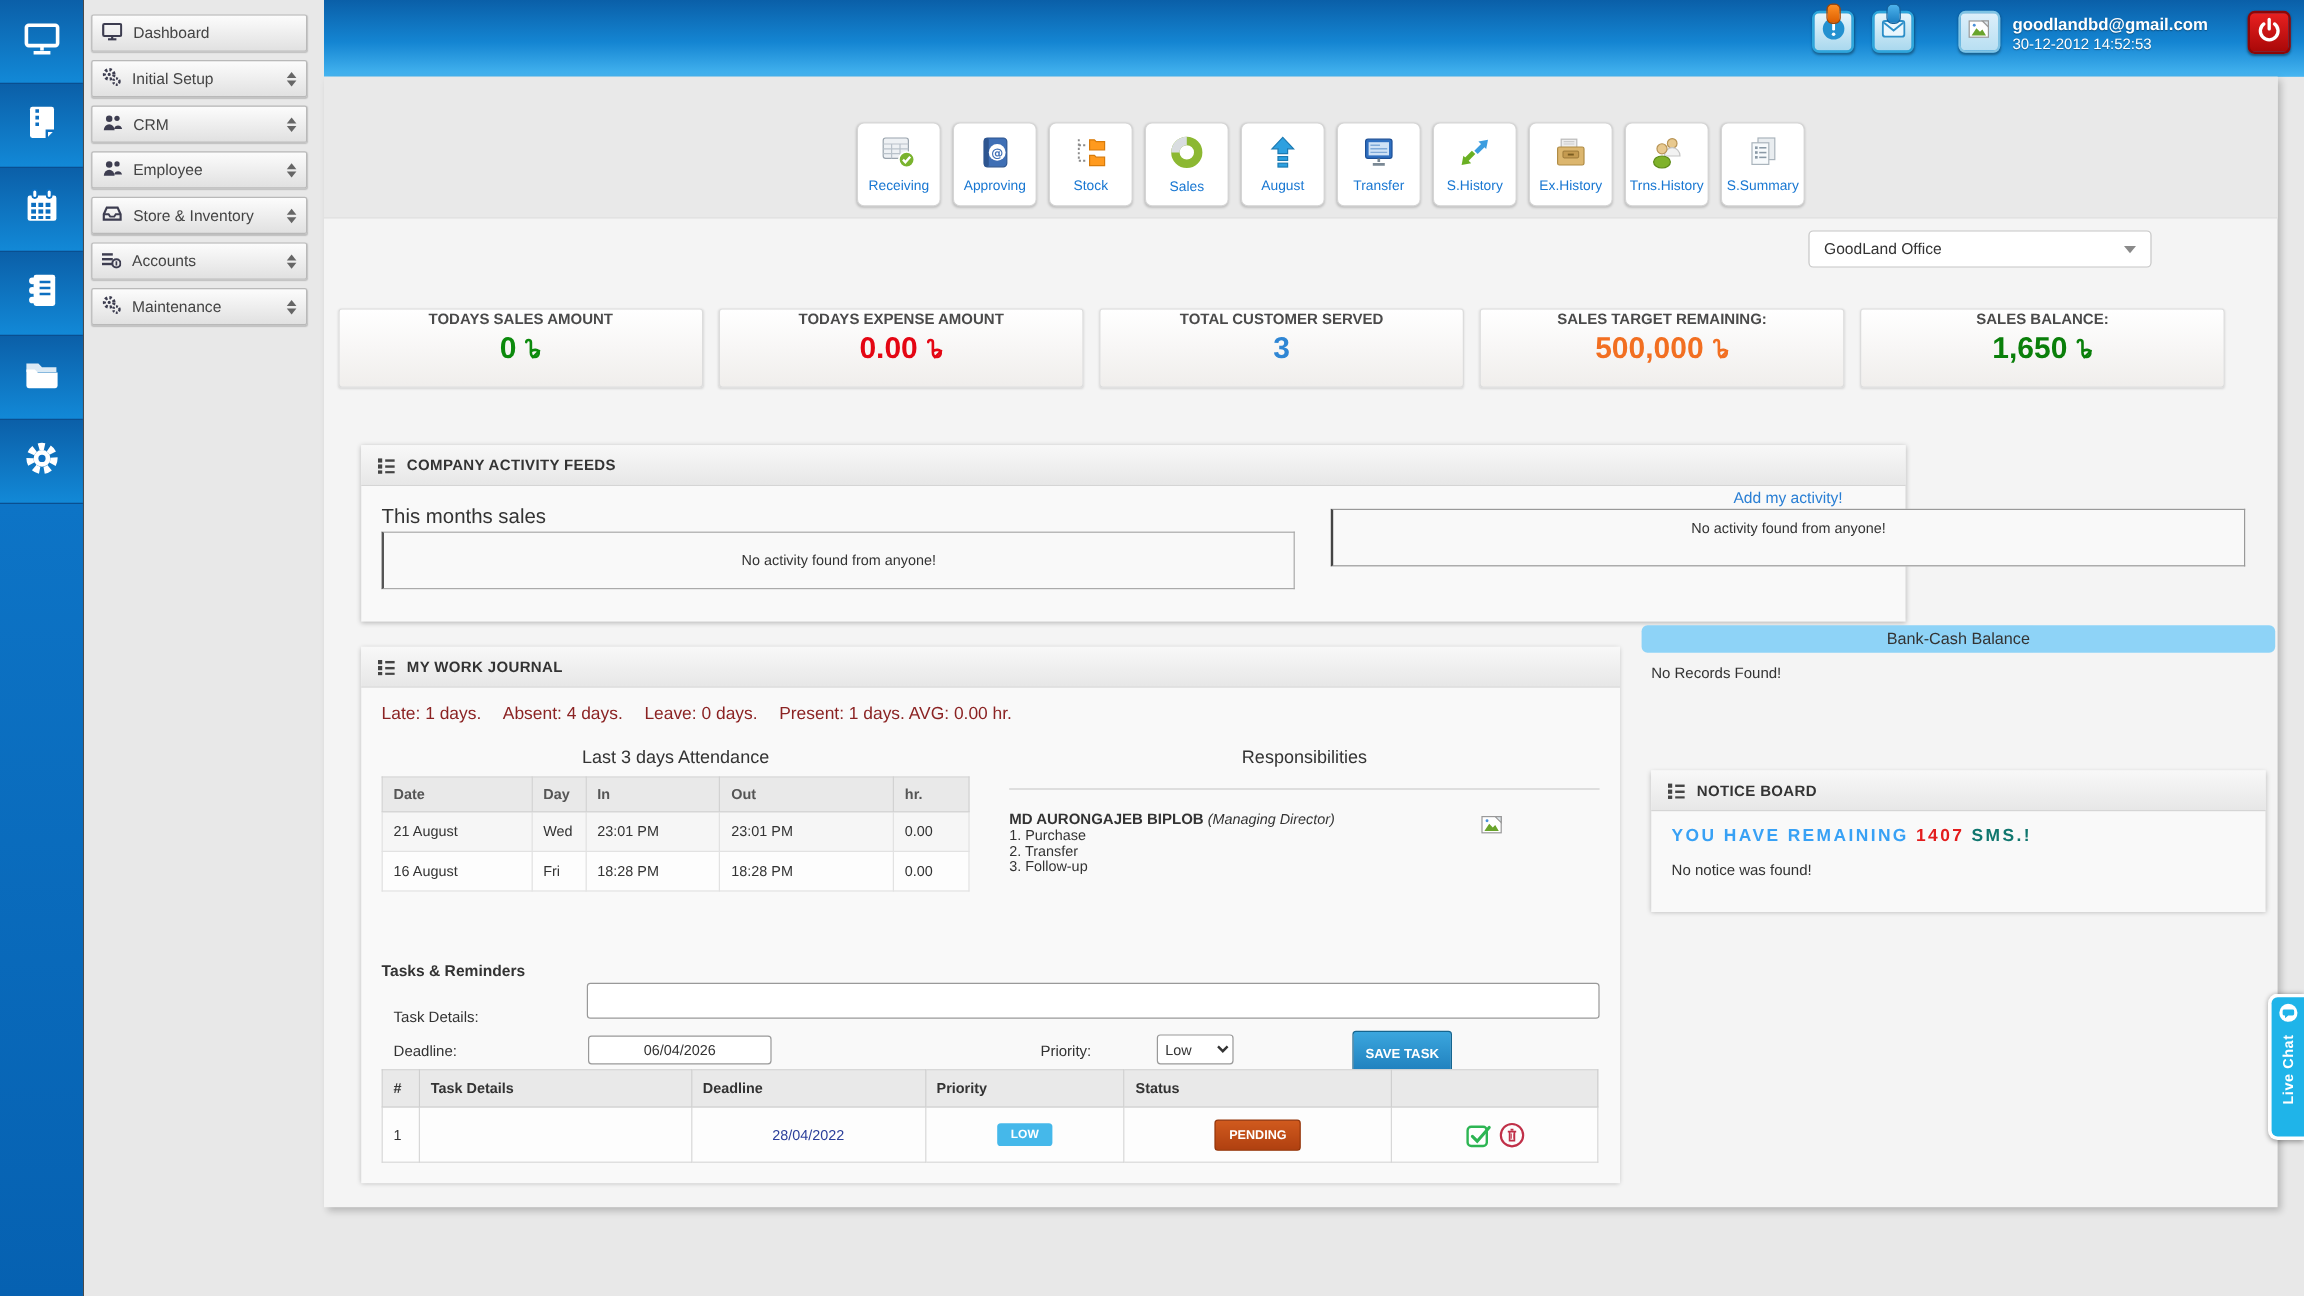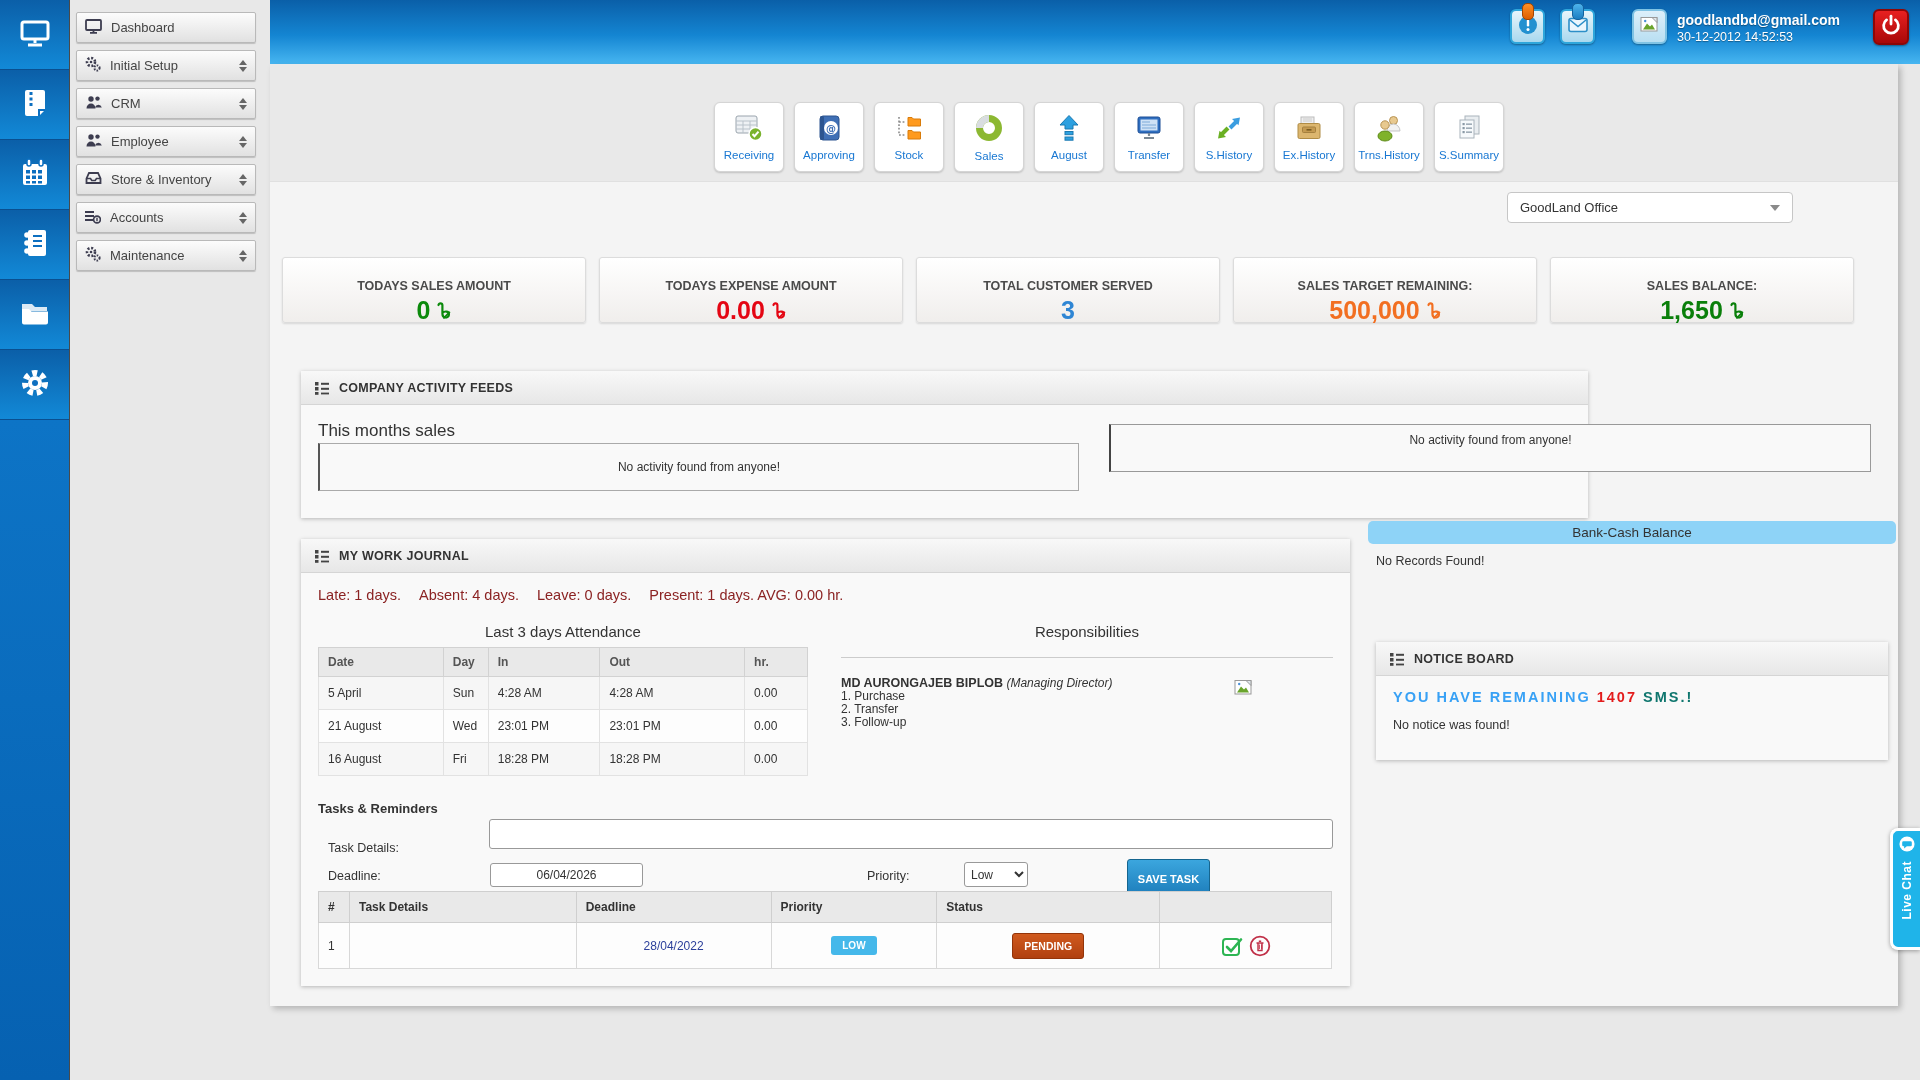--- a/index.html
+++ b/index.html
@@ -52,21 +52,21 @@
 
   .office-select { position:absolute; left:1237px; top:128px; width:286px; height:31px; background:#fff;
     border:1px solid #c6c6c6; border-radius:4px; display:flex; align-items:center; padding:0 12px;
     font-size:13px; color:#333; cursor:pointer; }
   .office-select .os-val { flex:1; }
   .office-select .os-arrow { width:0; height:0; border-left:5px solid transparent; border-right:5px solid transparent; border-top:6px solid #8a8a8a; }
 
   
   .stats { position:absolute; left:12px; top:193px; display:flex; gap:13px; }
   .card { width:304px; height:66px; background:linear-gradient(#ffffff,#f0eeec); border:1px solid #dcdcdc; border-radius:3px;
-    box-shadow:0 1px 2px rgba(0,0,0,.12); text-align:center; padding-top:21px; }
+    box-shadow:0 1px 2px rgba(0,0,0,.12); text-align:center; padding-top:1px; }
   .card .c-label { font-size:12.5px; font-weight:bold; color:#4a4a4a; }
   .card .c-value { margin-top:3px; font-size:25px; font-weight:bold; display:flex; align-items:center; justify-content:center; gap:6px; }
   .taka { width:15px; height:20px; }
 
   
   .panel { position:absolute; background:#f9f9f9; box-shadow:0 1px 4px rgba(0,0,0,.25); }
   .panel-hd { height:34px; background:linear-gradient(#f8f8f8,#e7e7e7); border-bottom:1px solid #d5d5d5;
     display:flex; align-items:center; gap:10px; padding-left:14px; font-size:12.5px; font-weight:bold; color:#333; letter-spacing:.3px; }
 
   
@@ -480,20 +480,21 @@
               <rect x="6" y="6.8" width="8" height="2"></rect>
               <rect x="6" y="11.6" width="8" height="1.8"></rect>
             </g>
           </svg>
         <span>COMPANY ACTIVITY FEEDS</span>
       </div>
       <div class="act-title-left">This months sales</div>
       <div class="chart-box">
         <span>No activity found from anyone!</span>
       </div>
+      <div class="add-link">Add my activity!</div>
       <div class="feed-box">
         <span>No activity found from anyone!</span>
       </div>
     </div>
 
     <div class="bank-bar">Bank-Cash Balance</div>
     <div class="bank-empty">No Records Found!</div>
 
     <div class="panel wj">
       <div class="panel-hd">
@@ -526,27 +527,20 @@
         <thead>
           <tr>
             <th>Date</th>
             <th>Day</th>
             <th>In</th>
             <th>Out</th>
             <th>hr.</th>
           </tr>
         </thead>
         <tbody>
-          <tr>
-            <td>5 April</td>
-            <td>Sun</td>
-            <td>4:28 AM</td>
-            <td>4:28 AM</td>
-            <td>0.00</td>
-          </tr>
           <tr>
             <td>21 August</td>
             <td>Wed</td>
             <td>23:01 PM</td>
             <td>23:01 PM</td>
             <td>0.00</td>
           </tr>
           <tr>
             <td>16 August</td>
             <td>Fri</td>

